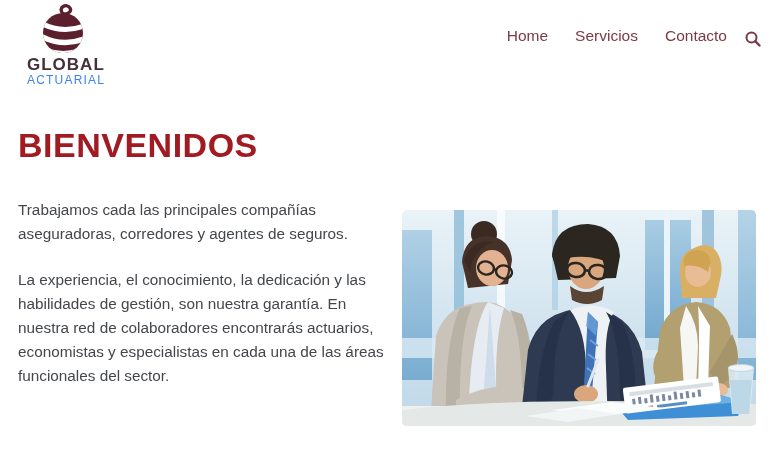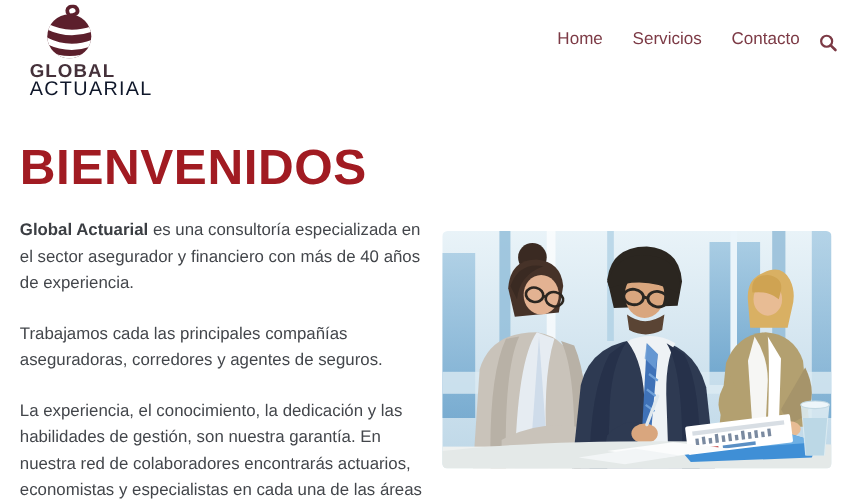--- a/index.html
+++ b/index.html
@@ -4,29 +4,29 @@
 <style>
   * { margin: 0; padding: 0; box-sizing: border-box; }
   html, body { width: 768px; height: 454px; background: #ffffff; overflow: hidden; }
   body { font-family: "Liberation Sans", sans-serif; position: relative; }
 
   
   .header { position: absolute; top: 0; left: 0; width: 768px; height: 90px; background: #ffffff; }
   .logo { position: absolute; left: 27px; top: 4px; width: 110px; text-align: left; cursor: pointer; }
   .logo-sphere { display: block; margin-left: 10px; }
   .logo-name { font-size: 17px; font-weight: bold; color: #45313a; letter-spacing: 1px; line-height: 18px; }
-  .logo-sub { font-size: 18px; color: #0f172a; letter-spacing: 1.2px; line-height: 13px; }
+  .logo-sub { font-size: 12px; color: #3b82f6; letter-spacing: 1.2px; line-height: 13px; }
 
   .nav { position: absolute; right: 41px; top: 27px; display: flex; align-items: center; gap: 27px; }
   .nav-item { font-size: 15.5px; color: #7c3a45; text-decoration: none; cursor: pointer; display: flex; align-items: center; gap: 6px; font-weight: 500; }
   .chevron { width: 11px; height: 7px; display: inline-block; }
   .search-btn { position: absolute; right: 6px; top: 30px; width: 18px; height: 18px; cursor: pointer; }
 
   
-  .page-title { position: absolute; left: 18px; top: 126px; font-size: 45px; font-weight: bold; color: #a11b22; letter-spacing: 0.5px; }
+  .page-title { position: absolute; left: 18px; top: 126px; font-size: 34px; font-weight: bold; color: #a11b22; letter-spacing: 0.5px; }
 
   .copy { position: absolute; left: 18px; top: 198px; width: 372px; color: #43464b; font-size: 15.3px; line-height: 24px; }
   .copy p { margin-bottom: 22px; }
   .copy b { color: #3b3e43; }
 
   
   .photo { position: absolute; left: 402px; top: 210px; width: 354px; height: 216px; border-radius: 5px; overflow: hidden; }
   .photo svg { display: block; }
 </style>
 </head>
@@ -70,21 +70,20 @@
     <svg width="18" height="18" viewBox="0 0 18 18">
       <circle cx="7.5" cy="7.5" r="5" fill="none" stroke="#7c3a45" stroke-width="2"></circle>
       <line x1="11.2" y1="11.2" x2="15.5" y2="15.5" stroke="#7c3a45" stroke-width="2.4" stroke-linecap="round"></line>
     </svg>
   </div>
 </div>
 
 <h1 class="page-title">BIENVENIDOS</h1>
 
 <div class="copy">
-  <p><b>Global Actuarial</b><span> es una consultoría especializada en el sector asegurador y financiero con más de 40 años de experiencia.</span></p>
   <p>Trabajamos cada las principales compañías aseguradoras, corredores y agentes de seguros.</p>
   <p>La experiencia, el conocimiento, la dedicación y las habilidades de gestión, son nuestra garantía. En nuestra red de colaboradores encontrarás actuarios, economistas y especialistas en cada una de las áreas funcionales del sector.</p>
 </div>
 
 <div class="photo">
   <svg width="354" height="216" viewBox="0 0 354 216">
     <defs>
       <linearGradient id="bgsky" x1="0" y1="0" x2="0" y2="1">
         <stop offset="0" stop-color="#e9f3f8"></stop>
         <stop offset="0.6" stop-color="#cfe2ee"></stop>

